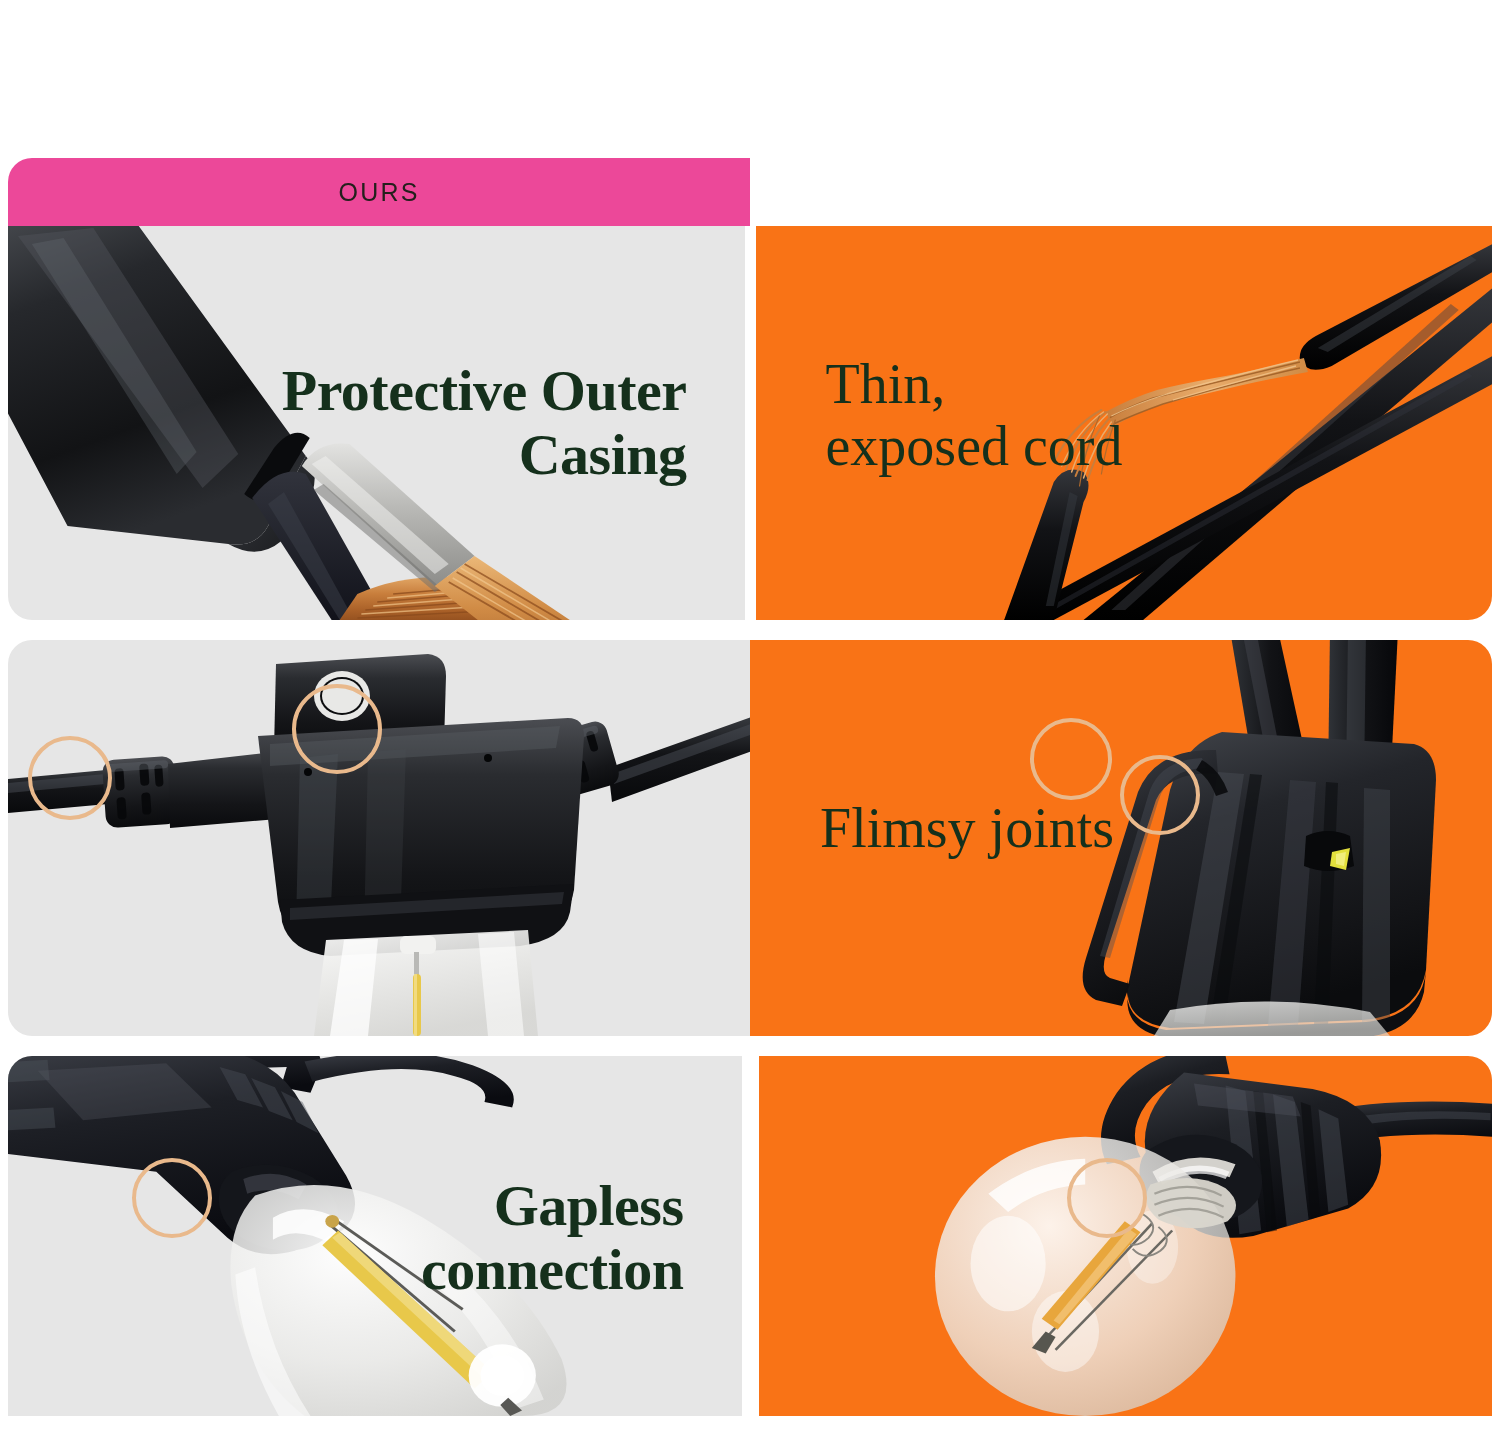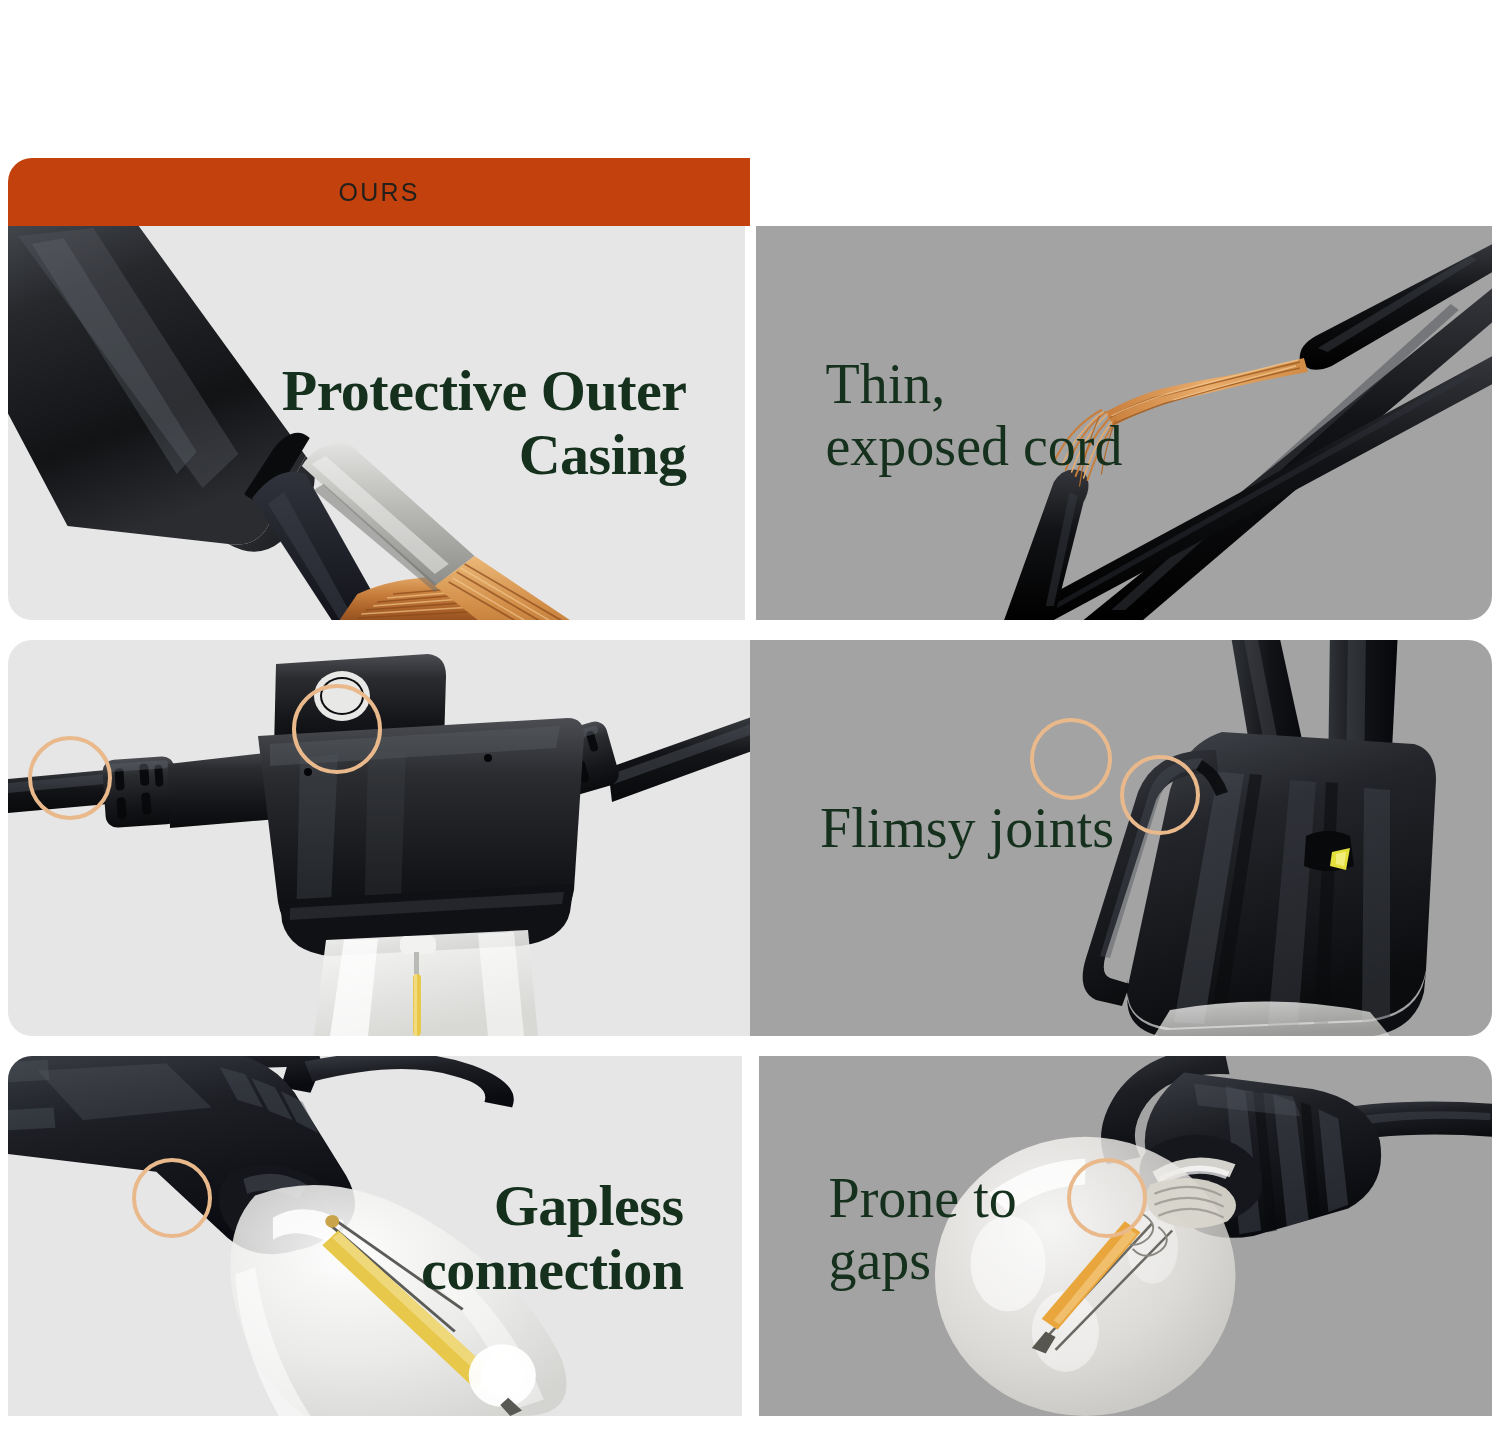--- a/index.html
+++ b/index.html
@@ -49,21 +49,21 @@
   .header-cell {
     display: flex;
     align-items: center;
     justify-content: center;
     font-family: "Liberation Sans", "DejaVu Sans", sans-serif;
     font-size: 25px;
     letter-spacing: 2.2px;
     color: #23201c;
     height: 100%;
   }
-  .header-ours   { width: 742px; background: #c2410c; }
+  .header-ours   { width: 742px; background: #ec4899; }
   .header-others { width: 742px; background: #E2906A; }
 
   
   .row {
     position: absolute;
     left: 8px;
     width: 1484px;
     display: flex;
     overflow: hidden;
   }
@@ -71,21 +71,21 @@
   .row-2 { top: 640px; height: 396px; border-radius: 24px; }
   .row-3 { top: 1056px; height: 360px; border-radius: 24px 24px 0 0; gap: 17px; }
 
   .cell {
     position: relative;
     width: 742px;
     height: 100%;
     overflow: hidden;
   }
   .cell-ours   { background: #E6E6E6; }
-  .cell-others { background: #a3a3a3; }
+  .cell-others { background: #f97316; }
 
   
   .caption {
     position: absolute;
     z-index: 6;
     color: #15301C;
     font-family: "Liberation Serif", "DejaVu Serif", serif;
     line-height: 1.10;
     white-space: pre-line;
   }
@@ -565,18 +565,16 @@
           </g>
 
           <path d="M 386 192 L 302 298 L 286 286 L 370 180 Z" fill="#E8A63C"></path>
           <path d="M 382 194 L 304 292 L 298 288 L 374 188 Z" fill="#F2C478" opacity="0.8"></path>
 
           <path d="M 290 300 L 276 318 L 290 324 L 300 306 Z" fill="#57564f"></path>
         </svg>
       </div>
       <div class="hl-ring" style="left:308px; top:102px; width:80px; height:80px;"></div>
 
-      <div class="caption caption-others cap-r3-others">Prone to
-gaps</div>
     </div>
   </div>
 
 </div>
 
 </body></html>

